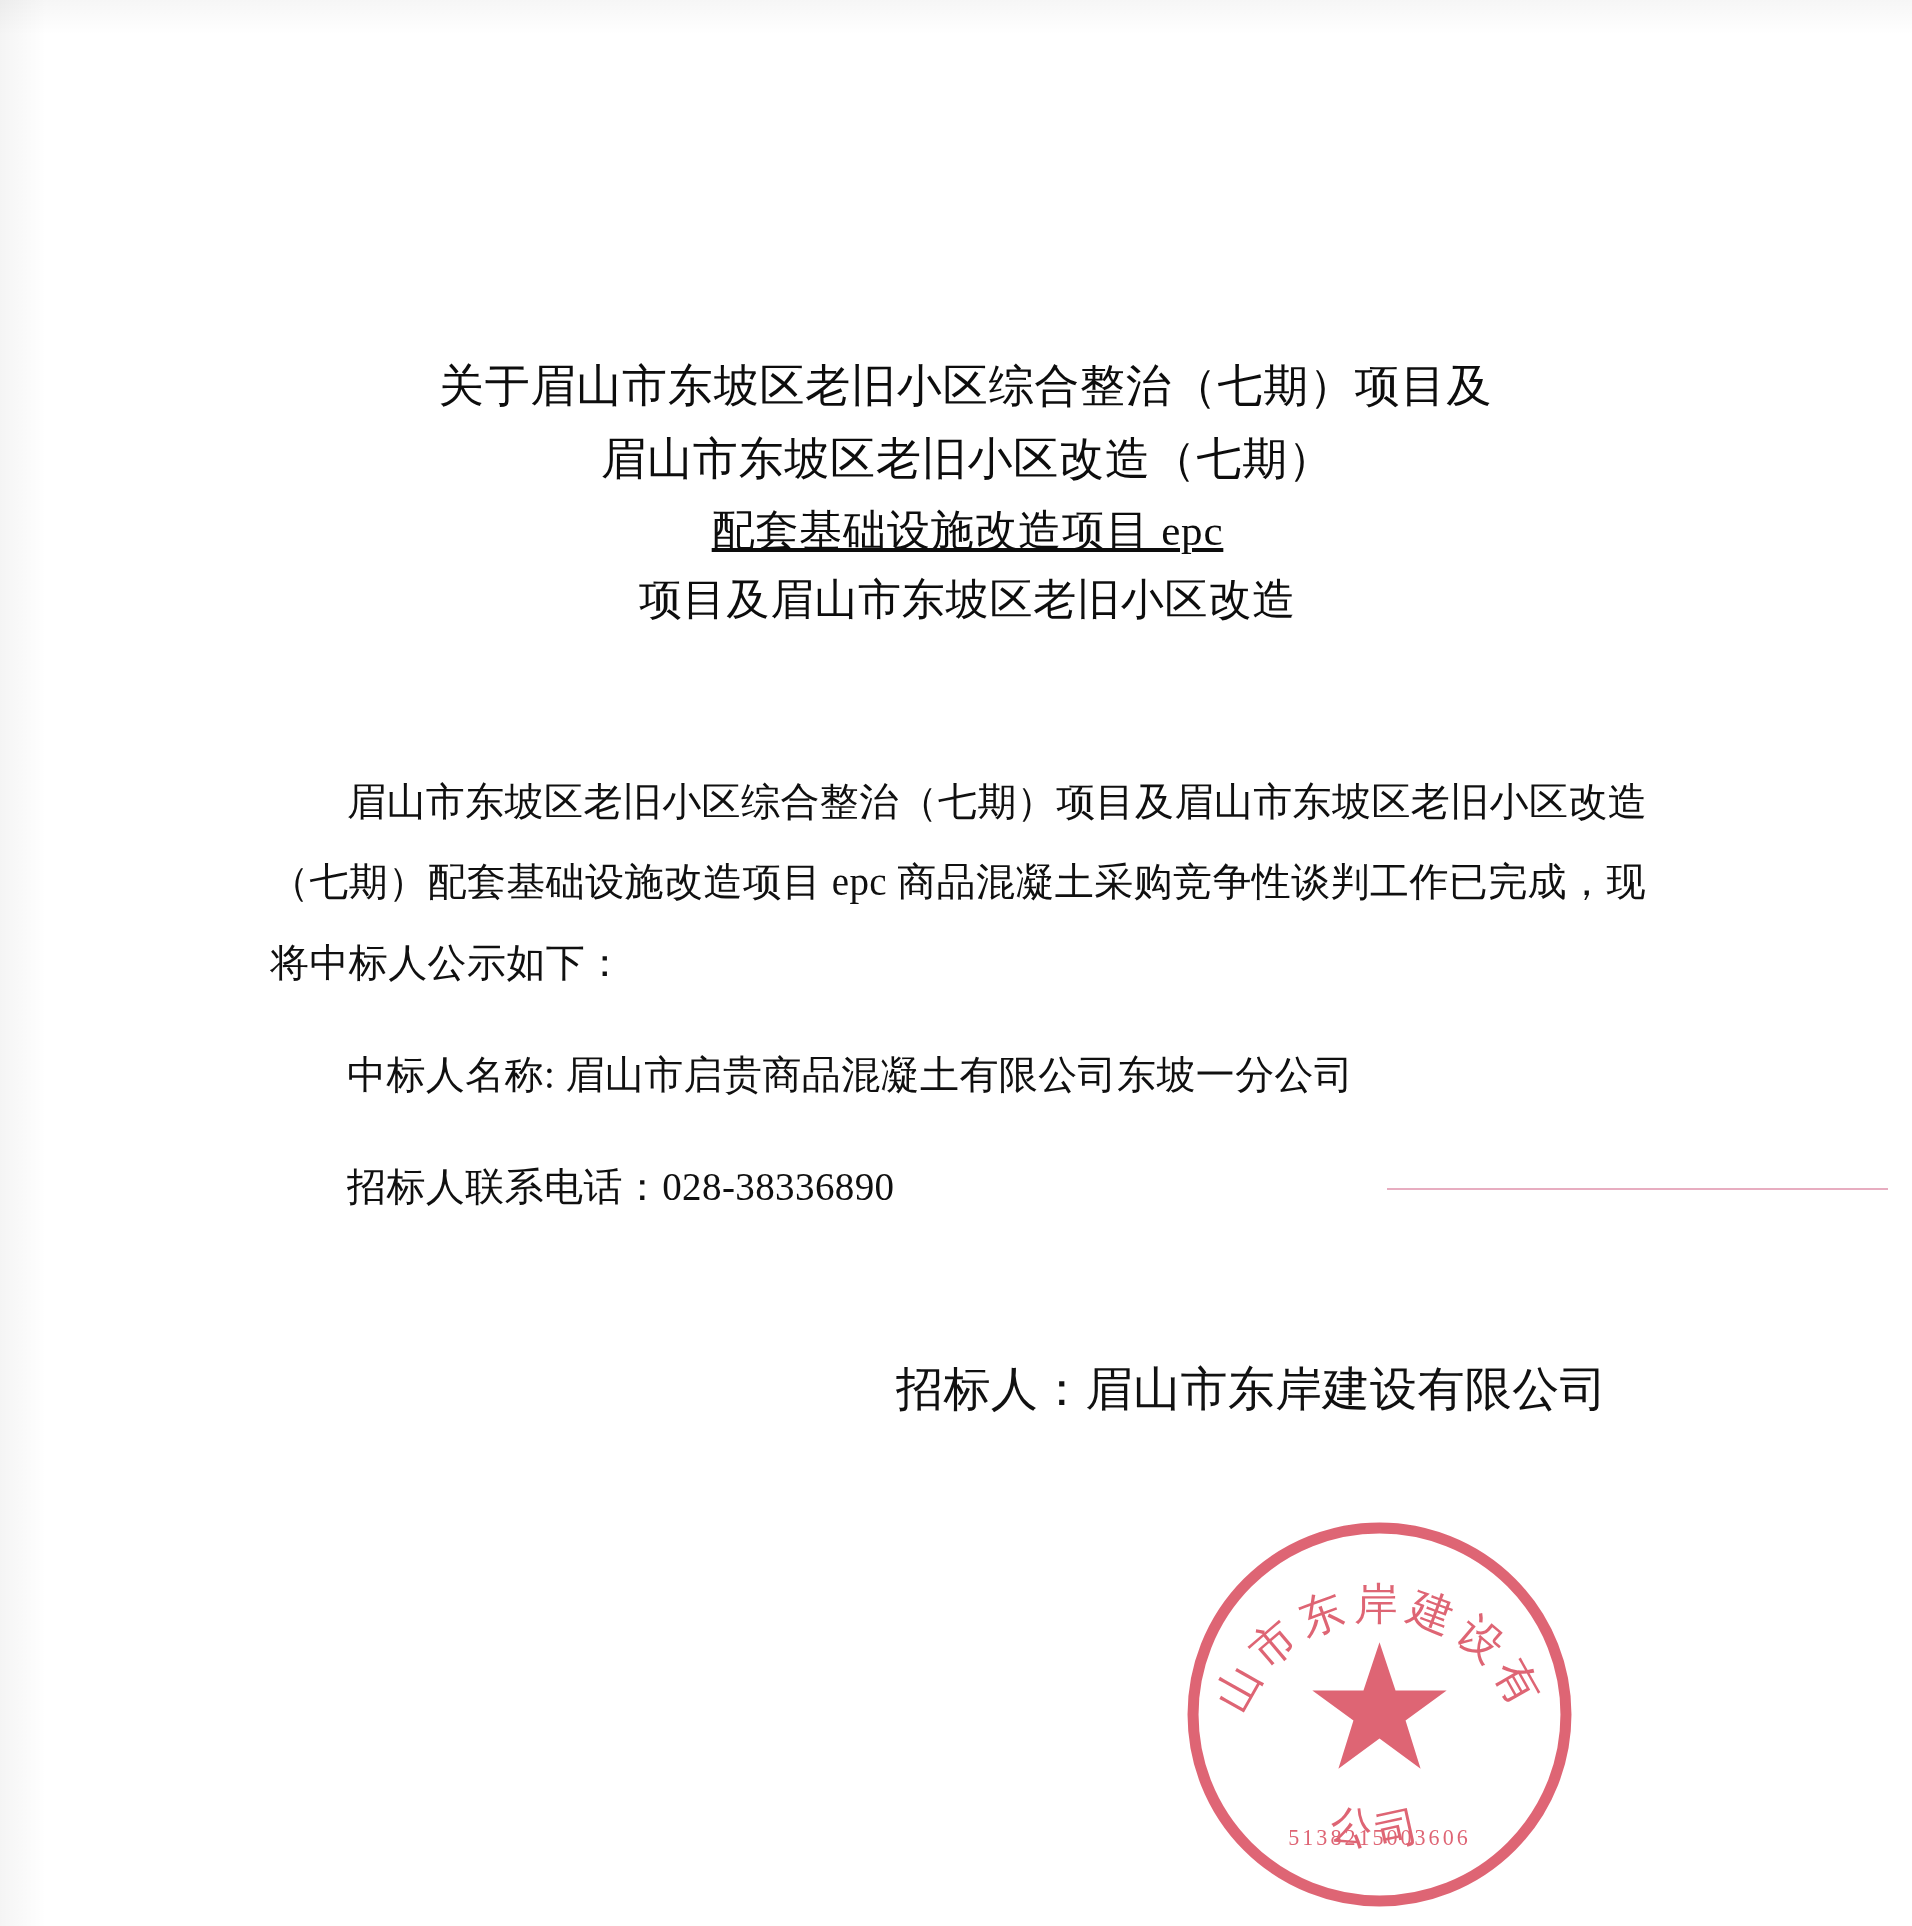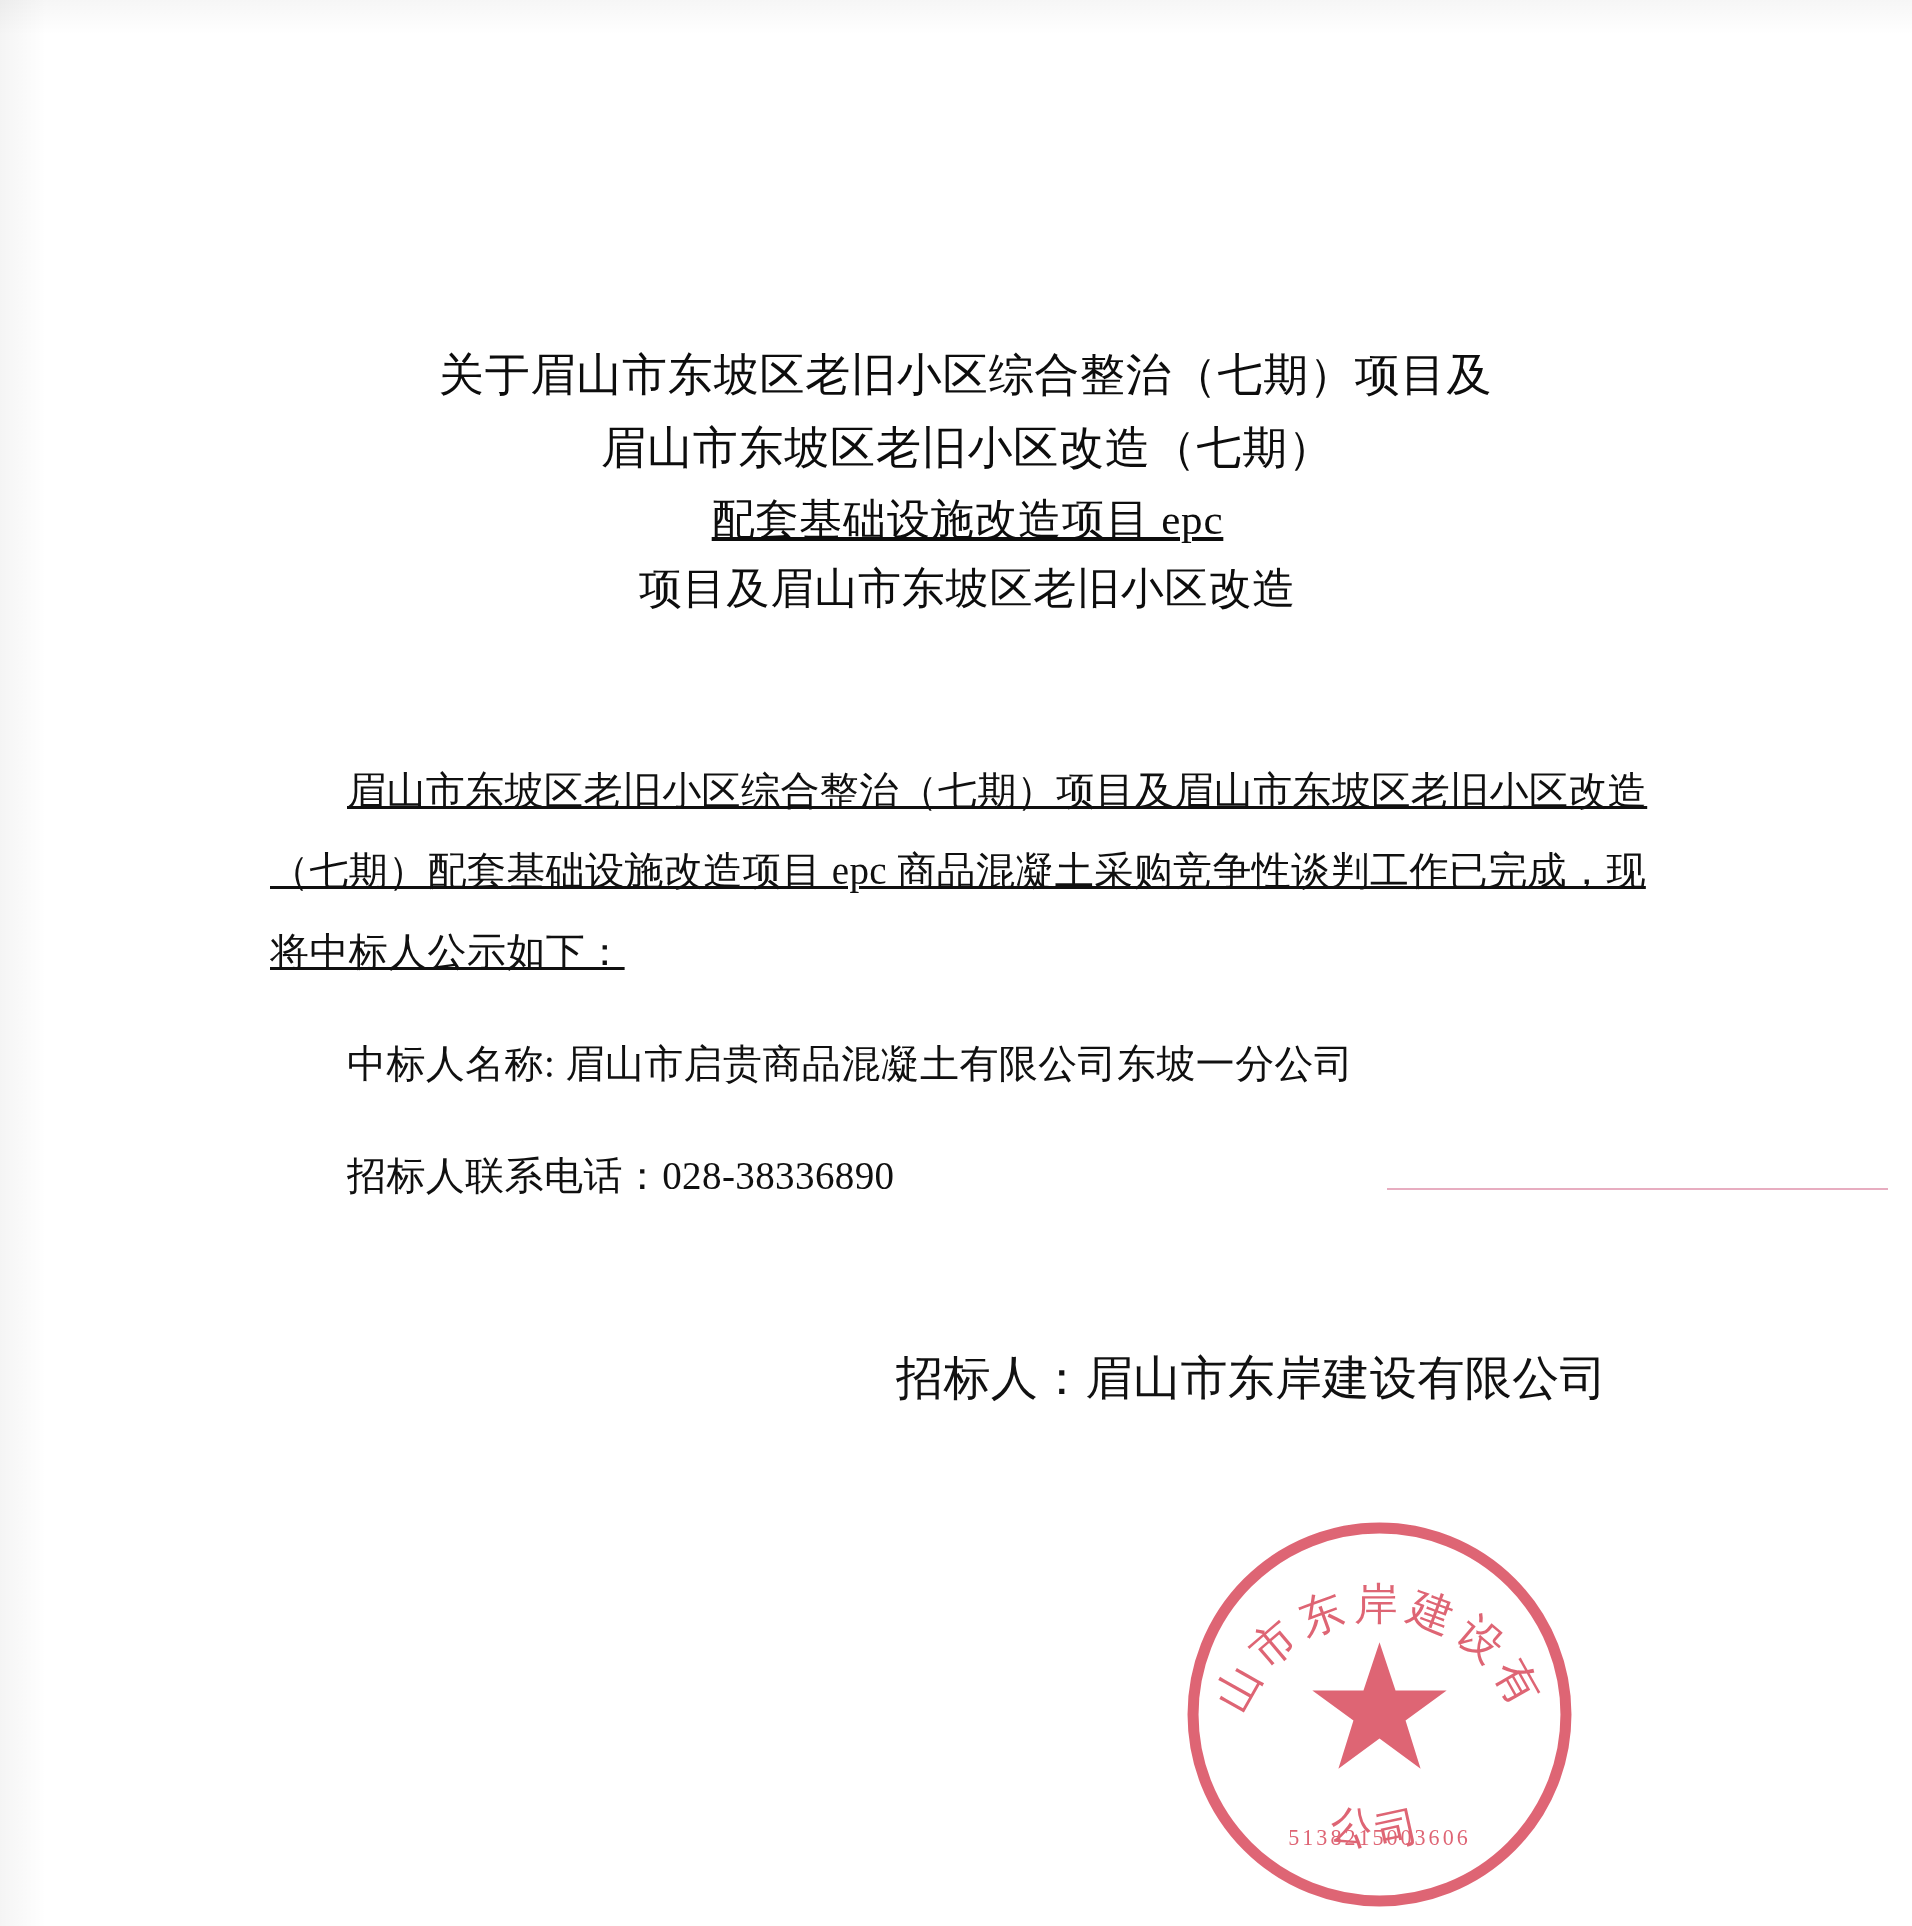--- a/index.html
+++ b/index.html
@@ -29,21 +29,21 @@
   .scan-edge-top {
     position: absolute;
     left: 0; top: 0;
     width: 100%; height: 35px;
     background: linear-gradient(to bottom, rgba(0,0,0,0.035), rgba(0,0,0,0));
     pointer-events: none;
   }
   .content {
     position: absolute;
     left: 270px;
-    top: 339px;
+    top: 350px;
     width: 1395px;
   }
   .title-block {
     text-align: center;
   }
   .title-line {
     font-size: 45px;
     line-height: 1.62;
     letter-spacing: 0.8px;
     color: #0d0d0d;
@@ -55,21 +55,20 @@
 
   .body-block {
     margin-top: 127px;
     font-size: 39px;
     line-height: 2.06;
     color: #101010;
   }
   .para {
     text-indent: 77px;
     letter-spacing: 0.4px;
-    text-decoration: underline;
   }
   .line-item {
     text-indent: 77px;
     letter-spacing: 0.4px;
     margin-top: 32px;
     white-space: nowrap;
   }
   .sign-block {
     margin-top: 116px;
     text-align: right;

